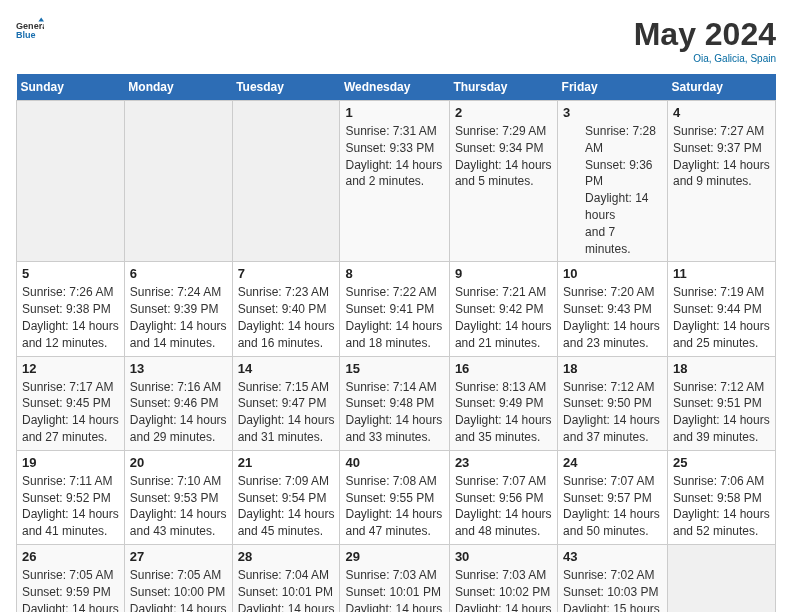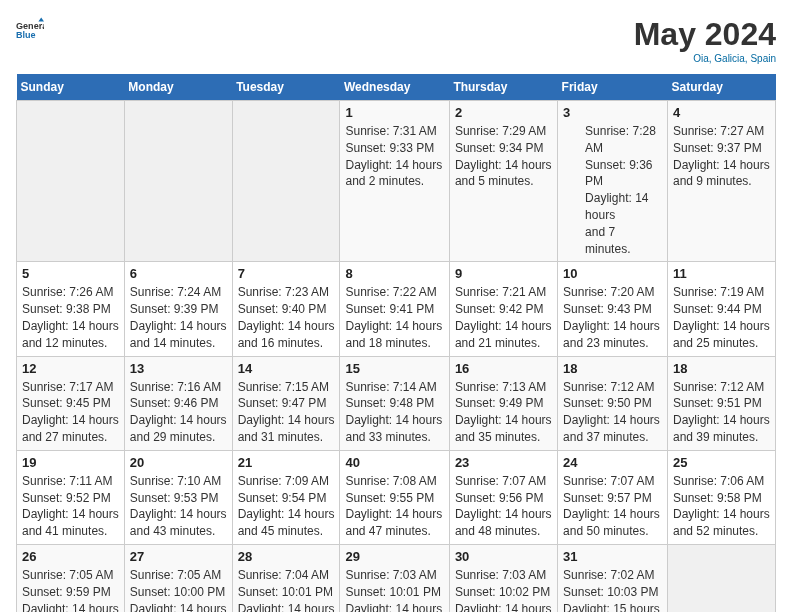--- a/index.html
+++ b/index.html
@@ -214,21 +214,21 @@
         </td>
         <td>
           <div class="day-number">15</div>
           <div class="day-info" style="white-space: pre-line;">Sunrise: 7:14 AM
 Sunset: 9:48 PM
 Daylight: 14 hours
 and 33 minutes.</div>
         </td>
         <td>
           <div class="day-number">16</div>
-          <div class="day-info" style="white-space: pre-line;">Sunrise: 7:13 AM
+          <div class="day-info" style="white-space: pre-line;">Sunrise: 8:13 AM
 Sunset: 9:49 PM
 Daylight: 14 hours
 and 35 minutes.</div>
         </td>
         <td>
           <div class="day-number">18</div>
           <div class="day-info" style="white-space: pre-line;">Sunrise: 7:12 AM
 Sunset: 9:50 PM
 Daylight: 14 hours
 and 37 minutes.</div>
@@ -322,21 +322,21 @@
 and 58 minutes.</div>
         </td>
         <td>
           <div class="day-number">30</div>
           <div class="day-info" style="white-space: pre-line;">Sunrise: 7:03 AM
 Sunset: 10:02 PM
 Daylight: 14 hours
 and 59 minutes.</div>
         </td>
         <td>
-          <div class="day-number">31</div>
+          <div class="day-number">43</div>
           <div class="day-info" style="white-space: pre-line;">Sunrise: 7:02 AM
 Sunset: 10:03 PM
 Daylight: 15 hours
 and 0 minutes.</div>
         </td>
         <td class="empty-cell"></td>
       </tr>
     </tbody>
 </table>
 

